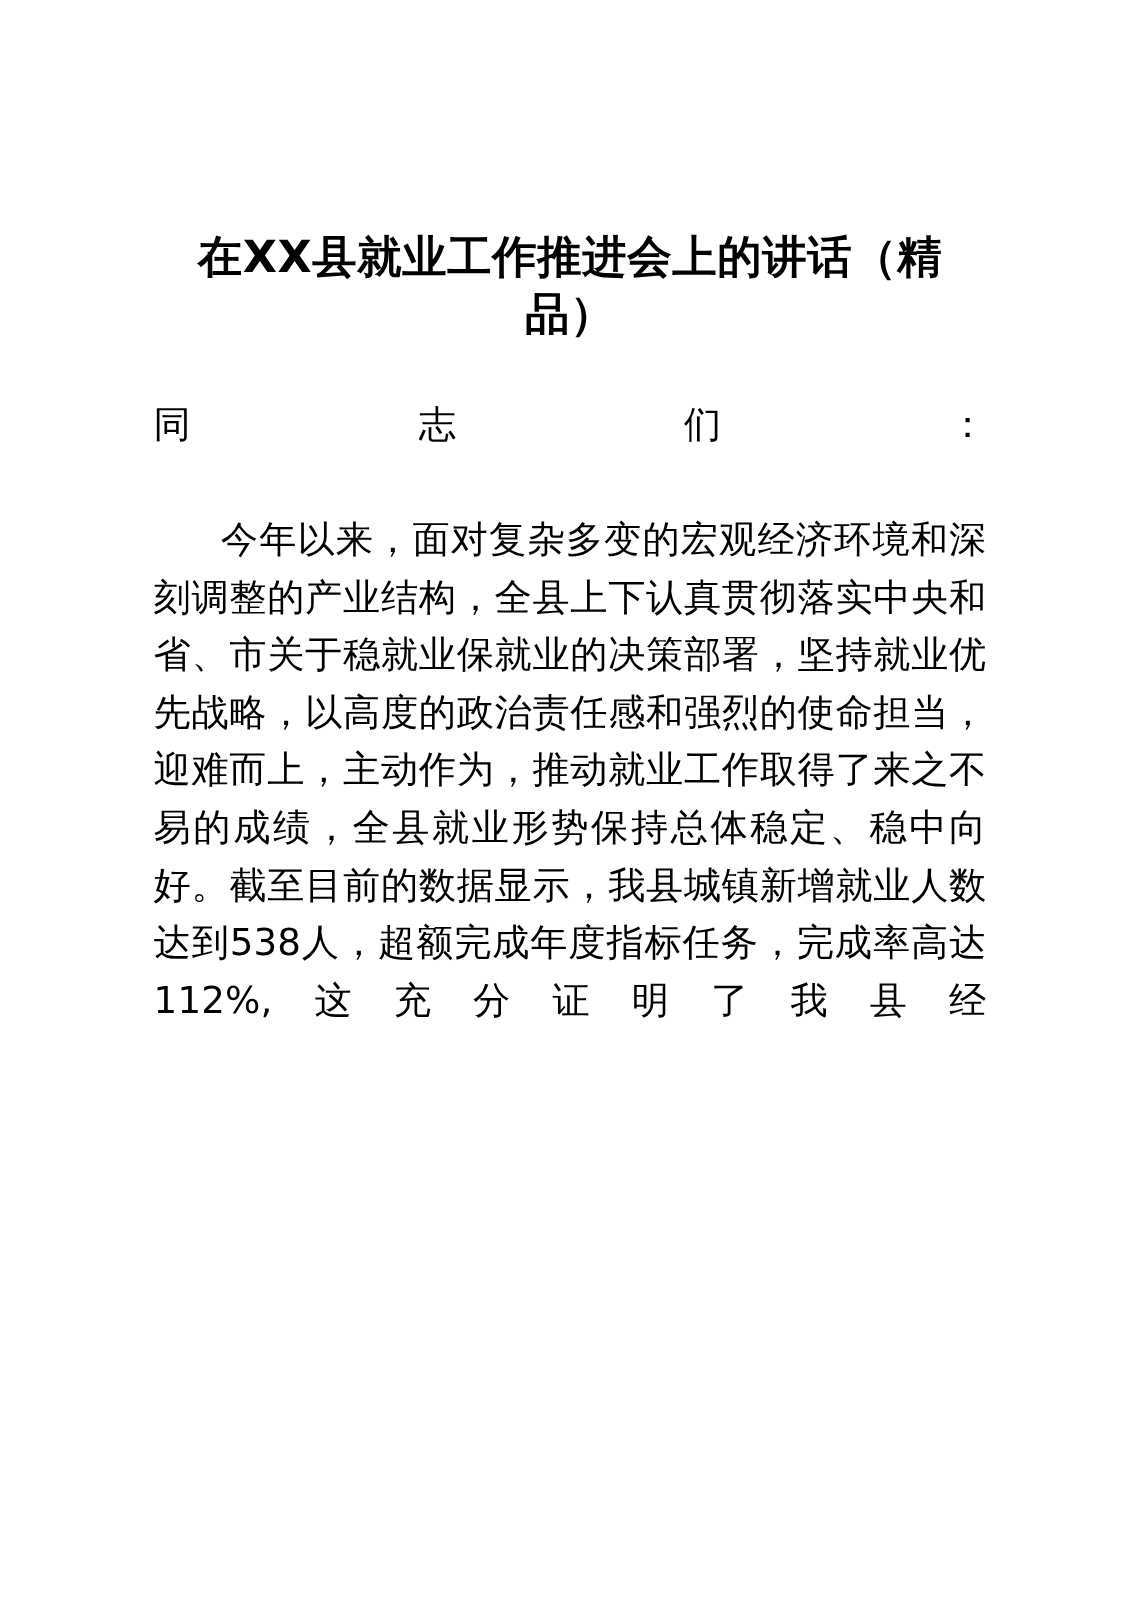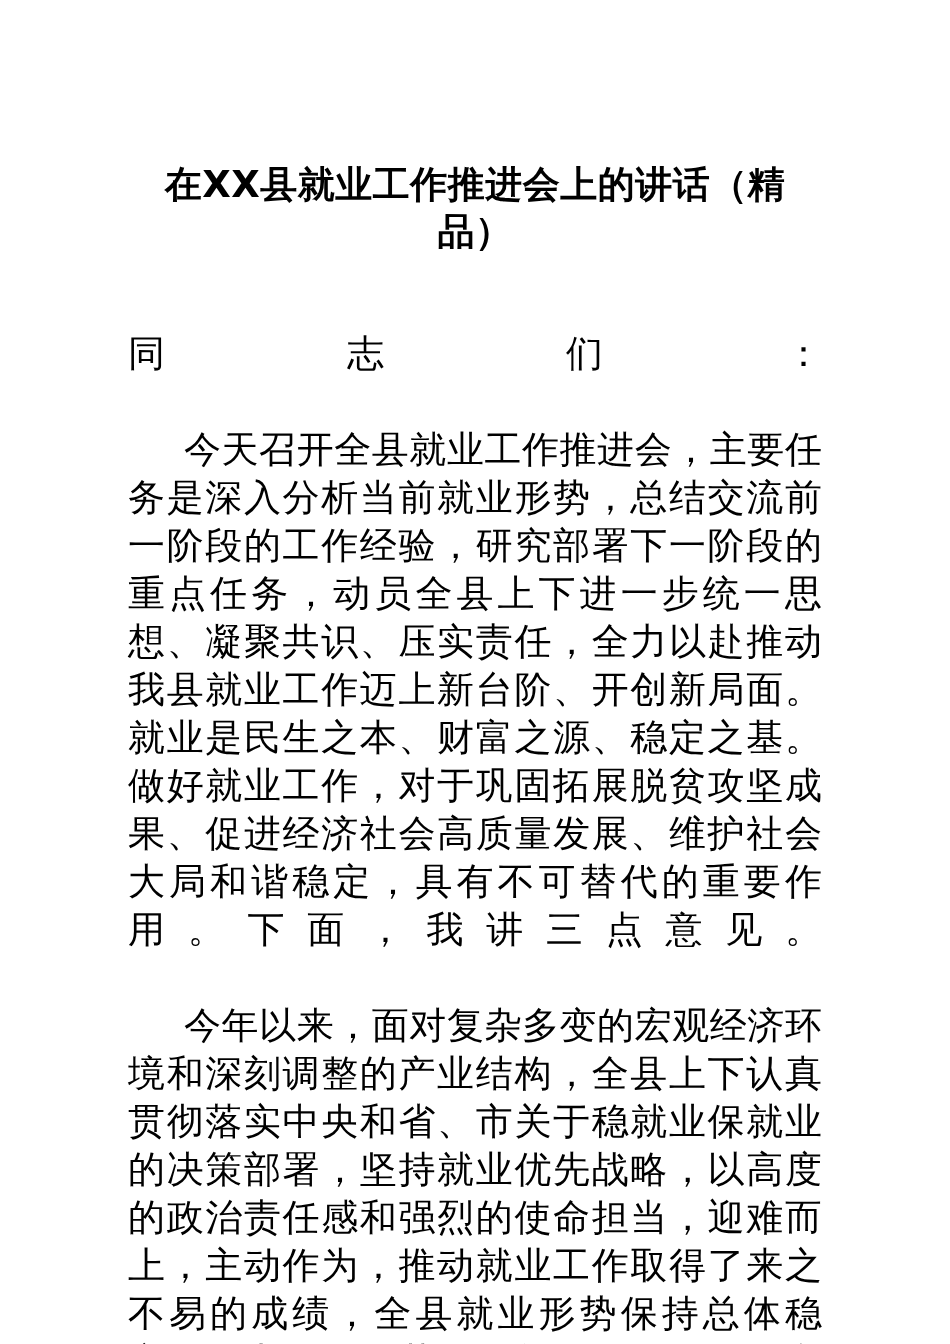--- a/index.html
+++ b/index.html
@@ -30,37 +30,37 @@
   .doc-title {
     margin: 0;
     padding: 0;
     font-size: 37px;
     font-weight: bold;
     line-height: 47px;
     text-align: center;
     letter-spacing: 0.5px;
     color: #000000;
     position: absolute;
-    top: 161px;
+    top: 191px;
     left: 0;
     width: 694px;
   }
 
   
   .body-block {
     position: absolute;
     top: 330px;
     left: 0;
     width: 694px;
   }
 
   p.para {
     margin: 0;
     padding: 0;
-    font-size: 37px;
+    font-size: 31px;
     line-height: 48px;
     text-align: justify;
     text-justify: inter-ideograph;
     letter-spacing: 0.1px;
     color: #000000;
     font-weight: normal;
   }
 
   p.para.indent {
     text-indent: 56px;
@@ -85,21 +85,20 @@
 <div class="page">
 
   <div class="content">
 
     <h1 class="doc-title">在XX县就业工作推进会上的讲话（精品）</h1>
 
     <div class="body-block">
 
       <p class="para">同志们：</p>
 
-      <p class="para indent">今天召开全县就业工作推进会，主要任务是深入分析当前就业形势，总结交流前一阶段的工作经验，研究部署下一阶段的重点任务，动员全县上下进一步统一思想、凝聚共识、压实责任，全力以赴推动我县就业工作迈上新台阶、开创新局面。就业是民生之本、财富之源、稳定之基。做好就业工作，对于巩固拓展脱贫攻坚成果、促进经济社会高质量发展、维护社会大局和谐稳定，具有不可替代的重要作用。下面，我讲三点意见。</p>
 
 
       <p class="para indent">今年以来，面对复杂多变的宏观经济环境和深刻调整的产业结构，全县上下认真贯彻落实中央和省、市关于稳就业保就业的决策部署，坚持就业优先战略，以高度的政治责任感和强烈的使命担当，迎难而上，主动作为，推动就业工作取得了来之不易的成绩，全县就业形势保持总体稳定、稳中向好。截至目前的数据显示，我县城镇新增就业人数达到538人，超额完成年度指标任务，完成率高达112%,这充分证明了我县经</p>
 
     </div>
 
   </div>
 
 </div>
 

